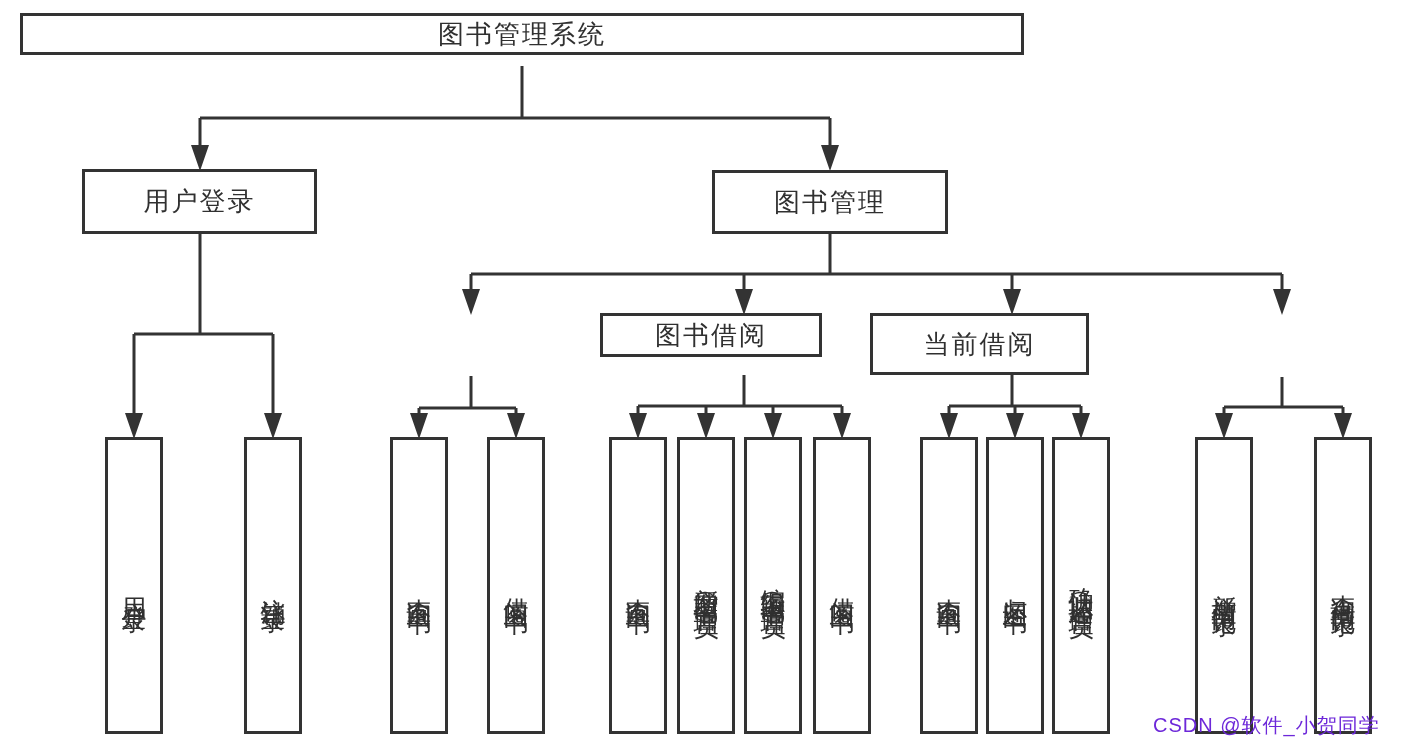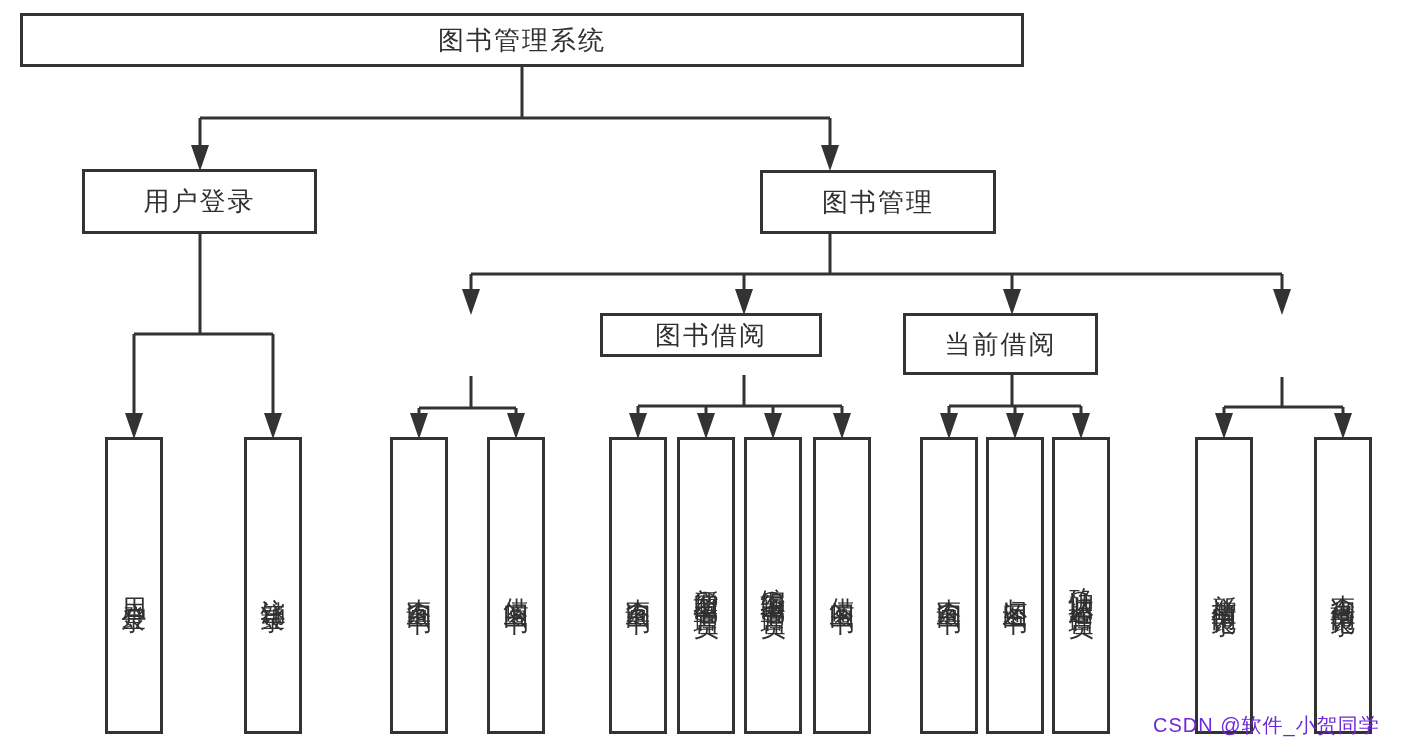--- a/index.html
+++ b/index.html
@@ -47,27 +47,27 @@
              M1003,289 L1021,289 L1012,315 Z M1273,289 L1291,289 L1282,315 Z
              M125,413 L143,413 L134,439 Z M264,413 L282,413 L273,439 Z
              M410,413 L428,413 L419,439 Z M507,413 L525,413 L516,439 Z
              M629,413 L647,413 L638,439 Z M697,413 L715,413 L706,439 Z
              M764,413 L782,413 L773,439 Z M833,413 L851,413 L842,439 Z
              M940,413 L958,413 L949,439 Z M1006,413 L1024,413 L1015,439 Z
              M1072,413 L1090,413 L1081,439 Z M1215,413 L1233,413 L1224,439 Z
              M1334,413 L1352,413 L1343,439 Z" fill="#333333" stroke="none"></path>
   </svg>
 
-  <div class="hbox" style="left:20px; top:13px; width:1004px; height:54px;">图书管理系统</div>
+  <div class="hbox" style="left:20px; top:13px; width:1004px; height:42px;">图书管理系统</div>
 
   <div class="hbox" style="left:82px; top:169px; width:235px; height:65px;">用户登录</div>
-  <div class="hbox" style="left:712px; top:170px; width:236px; height:64px;margin-left:48px;">图书管理</div>
+  <div class="hbox" style="left:712px; top:170px; width:236px; height:64px;">图书管理</div>
 
   <div class="hbox" style="left:600px; top:313px; width:222px; height:44px;">图书借阅</div>
-  <div class="hbox" style="left:903px; top:313px; width:195px; height:62px;">当前借阅</div>
+  <div class="hbox" style="left:870px; top:313px; width:219px; height:62px;">当前借阅</div>
 
   <div class="leaf" style="left:105px;">
     <span>用户登录</span>
   </div>
   <div class="leaf" style="left:244px;">
     <span>注销登录</span>
   </div>
 
   <div class="leaf" style="left:390px;">
     <span>查询图书</span>

